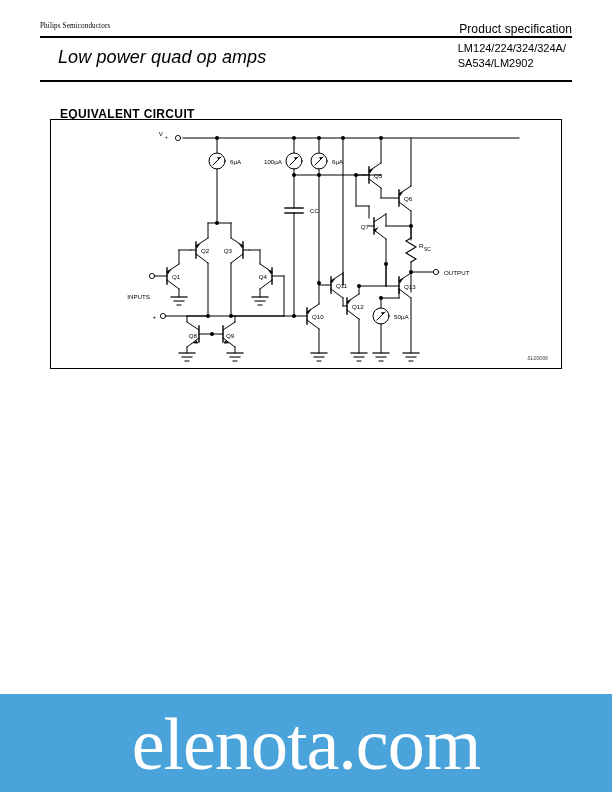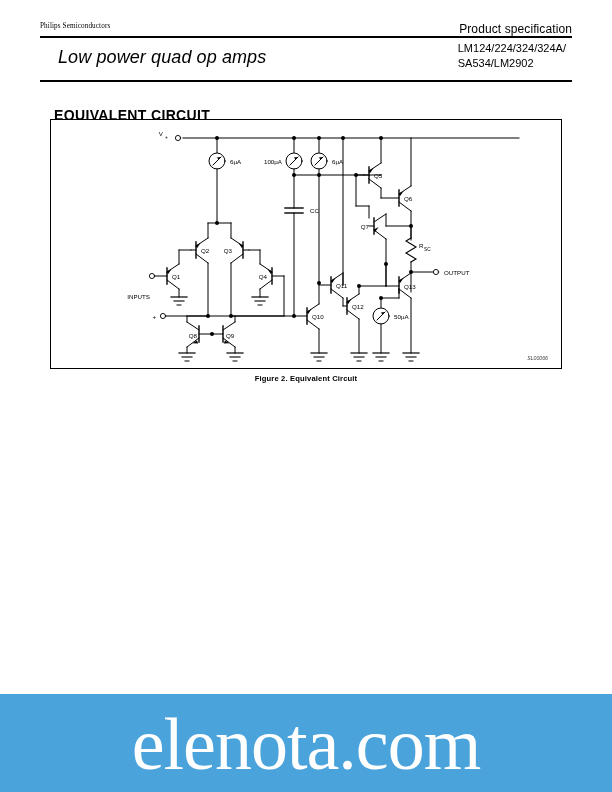--- a/index.html
+++ b/index.html
@@ -77,23 +77,23 @@
     top: 41px;
     font-size: 11px;
     line-height: 14.5px;
     text-align: left;
     white-space: nowrap;
   }
 
   
   .section-title {
     position: absolute;
-    left: 54px;
+    left: 60px;
     top: 107px;
-    font-size: 14px;
+    font-size: 12px;
     font-weight: bold;
     letter-spacing: 0.35px;
   }
 
   
   .fig-box {
     position: absolute;
     left: 50px;
     top: 119px;
     width: 512px;
@@ -427,19 +427,18 @@
         <text x="261" y="199">Q10</text>
         <text x="285" y="168">Q11</text>
         <text x="301" y="189">Q12</text>
         <text x="353" y="169">Q13</text>
 
         <text x="497" y="240" text-anchor="end" font-size="5.2" font-style="italic" fill="#4a4a4a">SL00066</text>
       </g>
     </svg>
   </div>
 
-  <div class="fig-caption">Figure 2.  Equivalent Circuit</div>
 
   <div class="footer-date">1995 No</div>
   <div class="watermark-band"></div>
   <div class="watermark-text">elenota.com</div>
 
 </div>
 
 </body></html>

